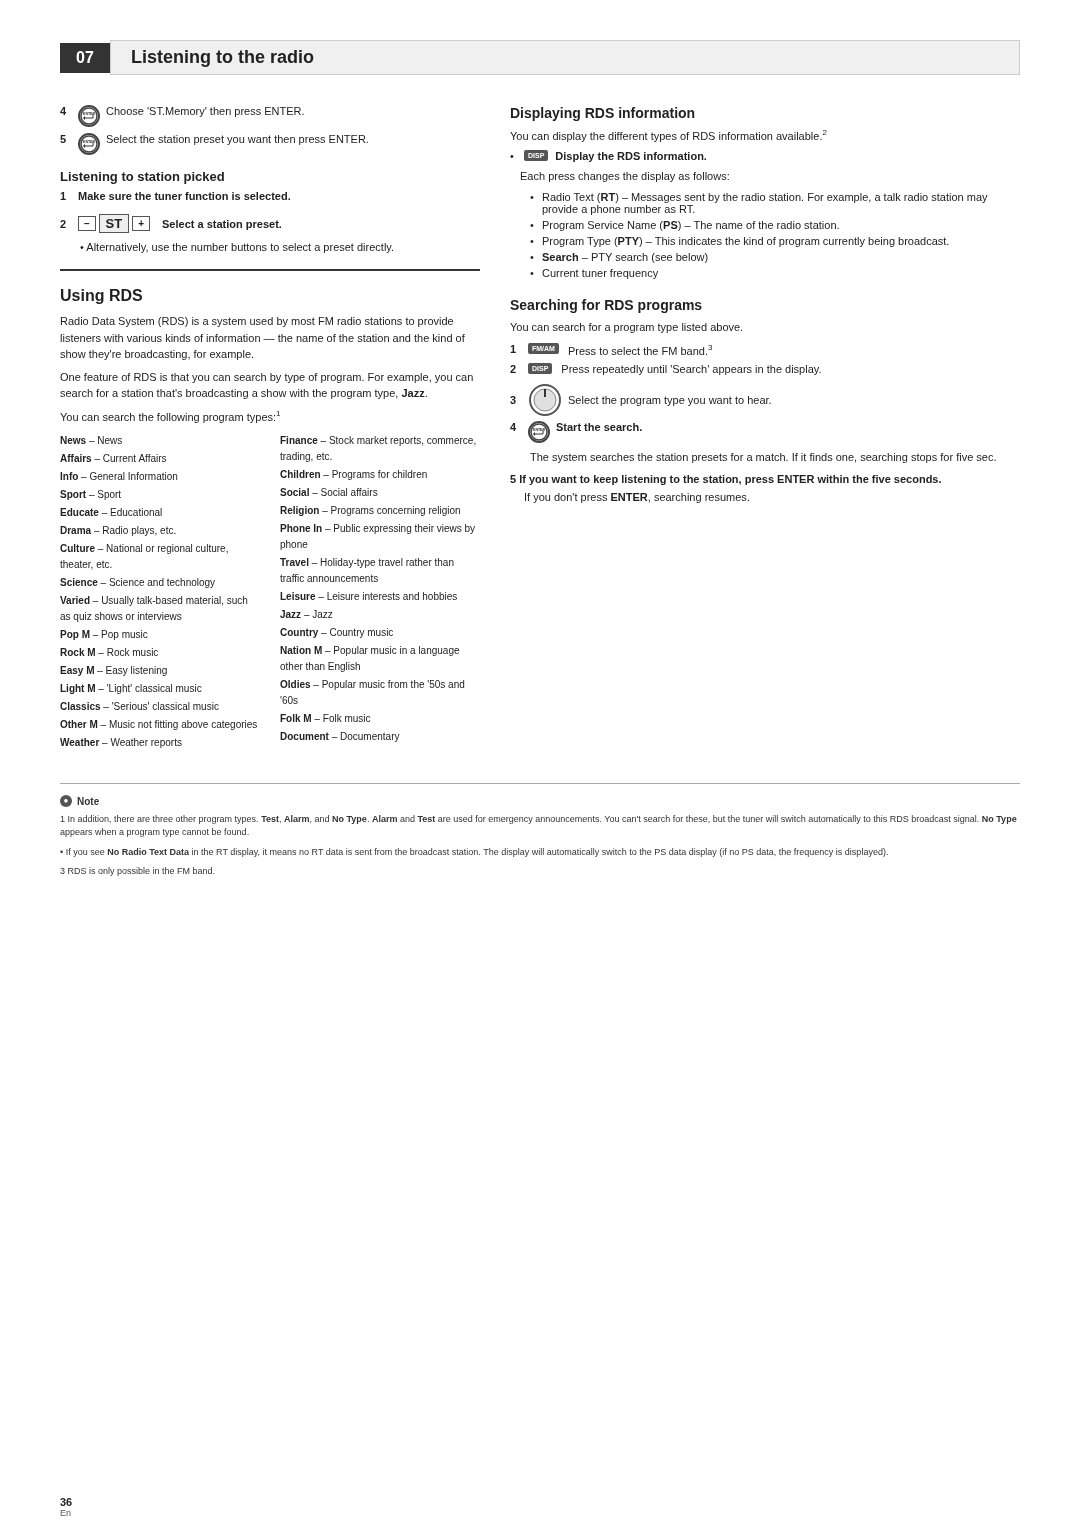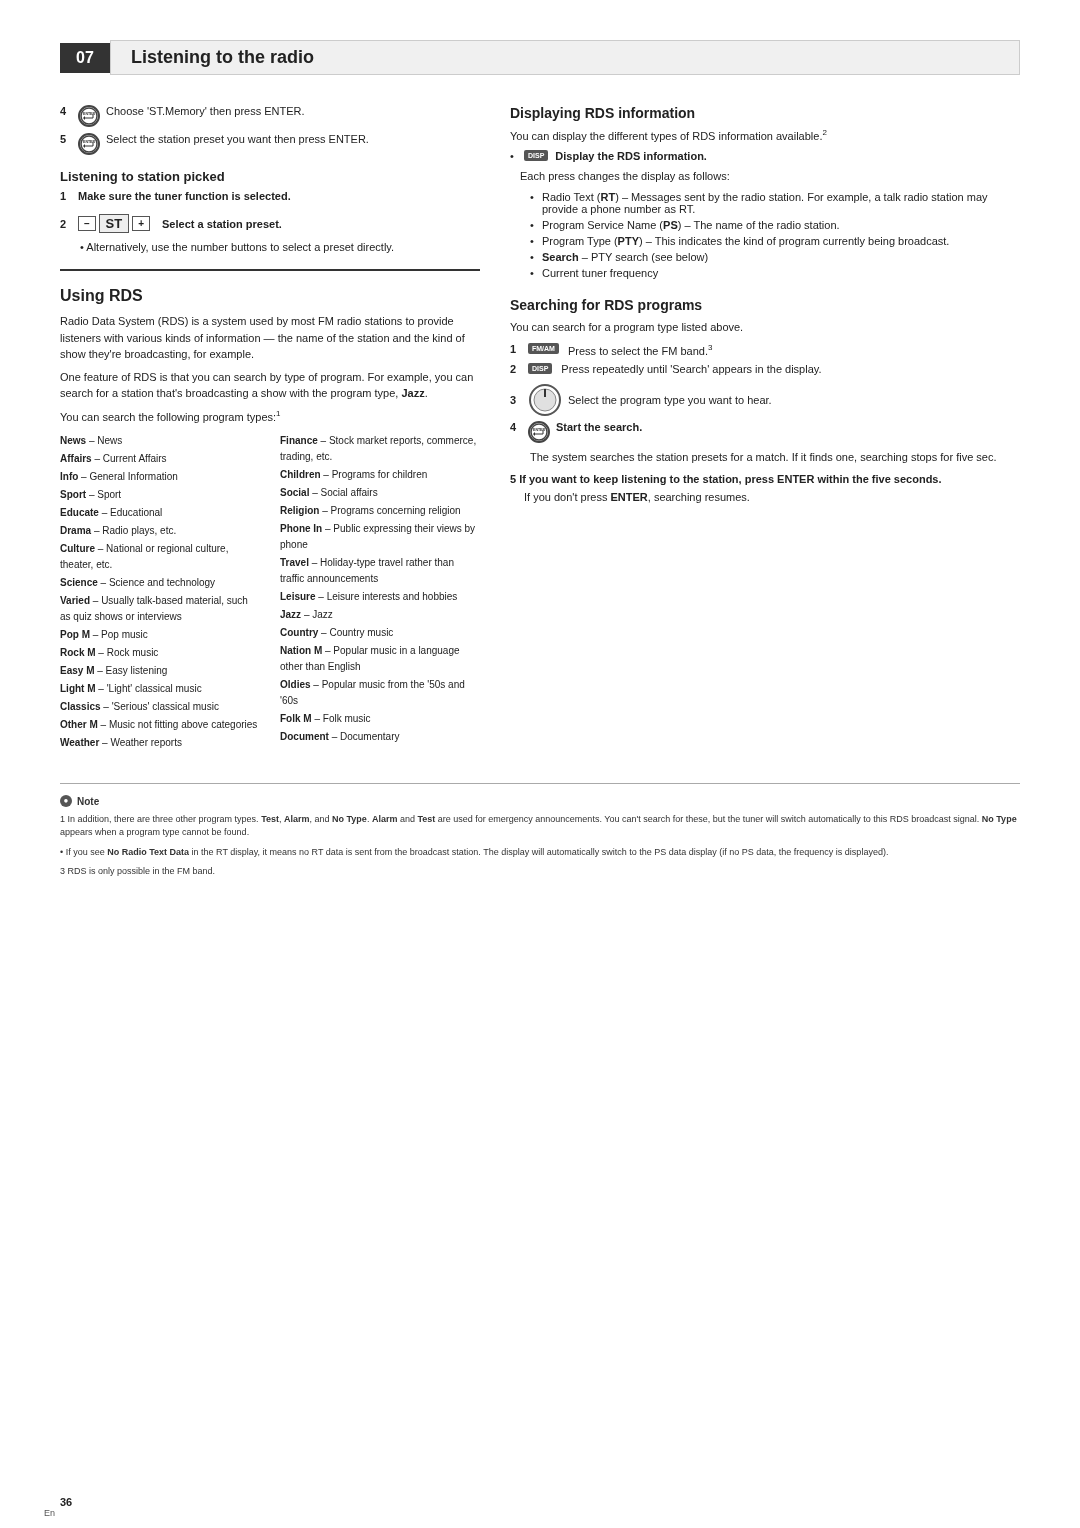--- a/index.html
+++ b/index.html
@@ -239,21 +239,21 @@
       position: absolute;
       bottom: 20px;
       left: 60px;
       font-size: 11px;
       font-weight: bold;
     }
 
     .page-en {
       position: absolute;
       bottom: 10px;
-      left: 44px;
+      left: 60px;
       font-size: 9px;
       color: #555;
     }
 
     .step-with-icon {
       display: flex;
       align-items: flex-start;
       gap: 6px;
       margin-bottom: 6px;
     }

